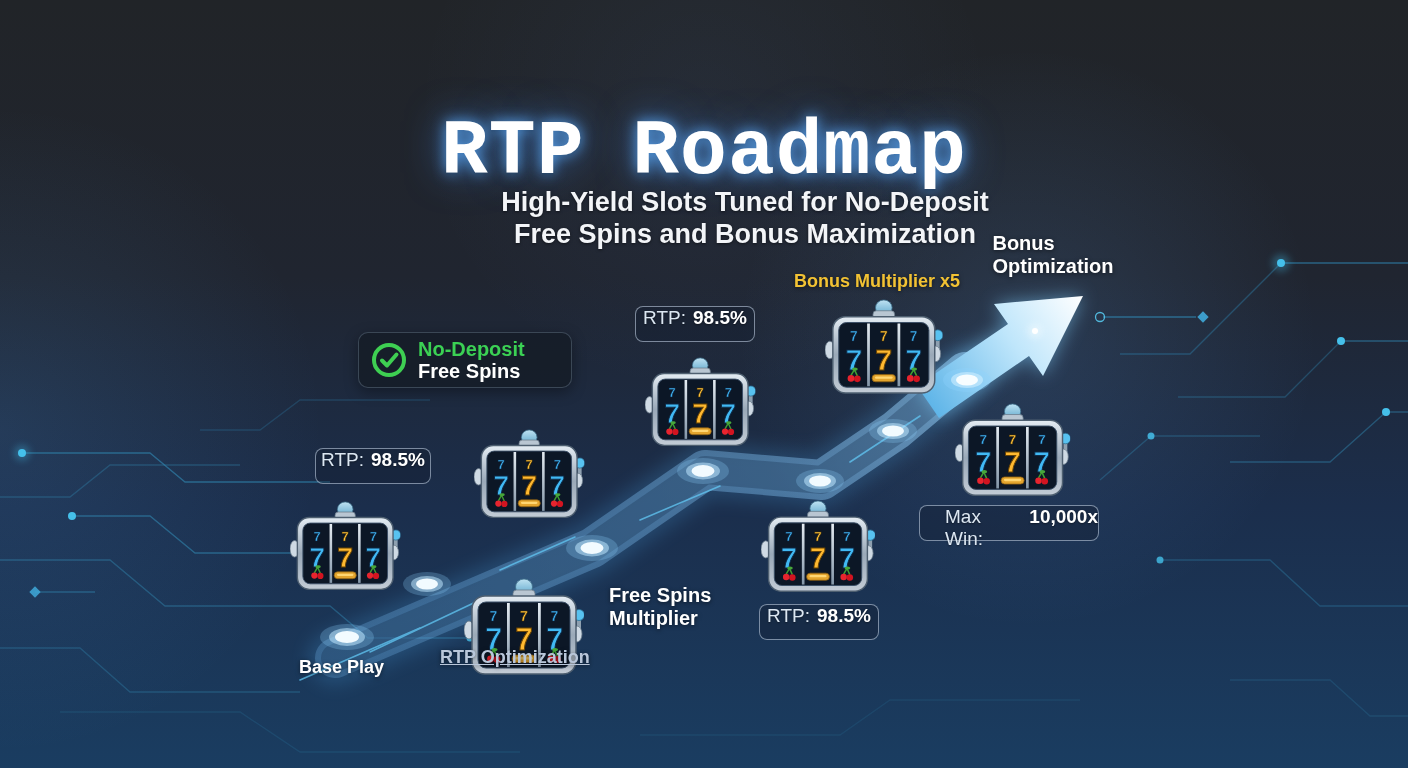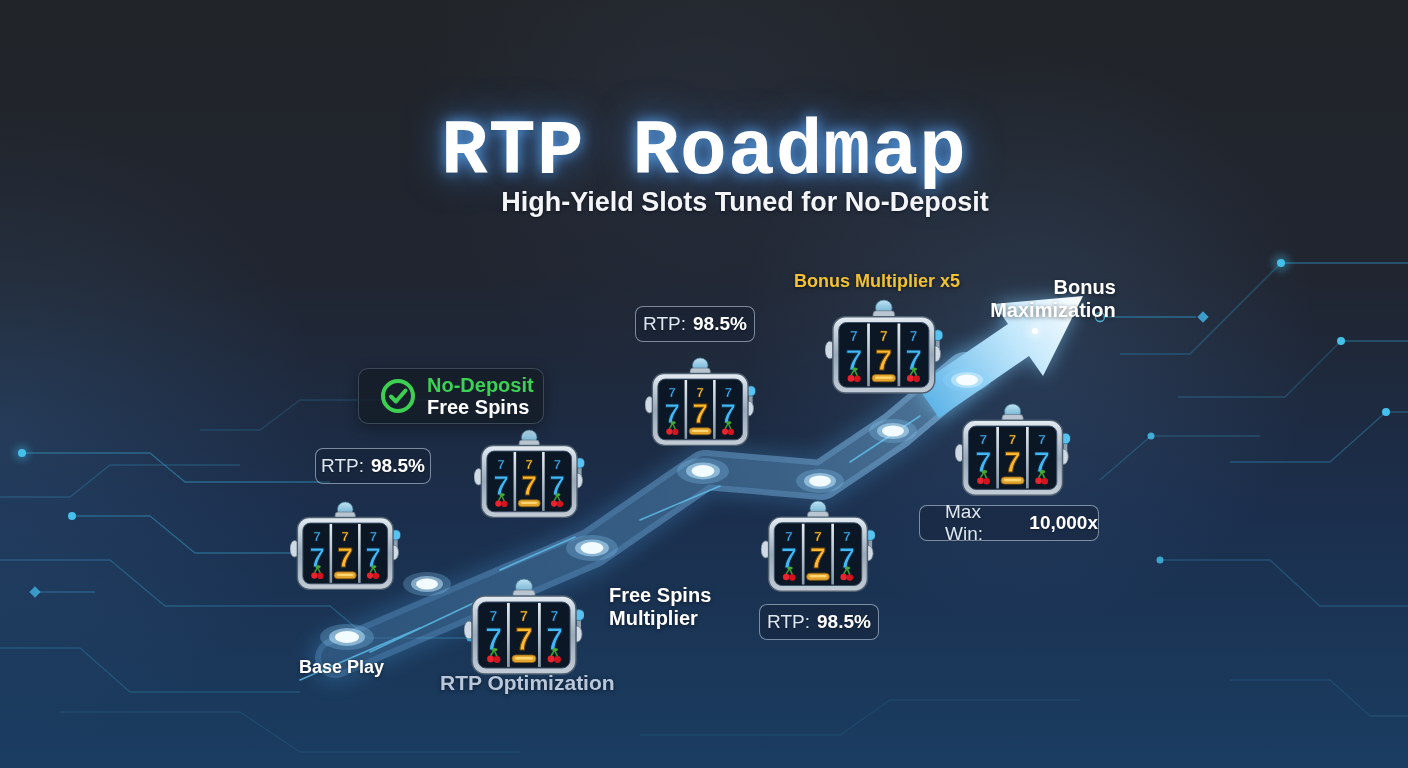--- a/index.html
+++ b/index.html
@@ -20,39 +20,39 @@
     font-family:Liberation Mono, monospace;
   }
   .subtitle{
     position:absolute;top:159px;left:0;width:100%;text-align:center;
     font-size:27px;font-weight:600;color:#f3f5f8;line-height:32px;
     text-shadow:0 1px 3px rgba(0,0,0,.5);
     padding-left:41px;
   }
   .stage-label{position:absolute;color:#fff;font-weight:700;text-shadow:0 1px 4px rgba(0,0,0,.55);}
   .lbl-base-play{left:299px;top:657px;font-size:18px;}
-  .lbl-rtp-opt{left:440px;top:671px;font-size:21px;font-weight:600;color:#b9c7da;}
+  .lbl-rtp-opt{left:440px;top:647px;font-size:18px;font-weight:600;color:#b9c7da;text-decoration:underline;}
   .lbl-free-spins{left:609px;top:584px;font-size:20px;line-height:23px;}
   .lbl-bonus-mult{left:877px;top:271px;transform:translateX(-50%);font-size:18px;color:#f2c233;white-space:nowrap;}
-  .lbl-bonus-max{left:1053px;top:232px;transform:translateX(-50%);font-size:20px;line-height:23px;text-align:right;margin-top:44px;}
+  .lbl-bonus-max{left:1053px;top:232px;transform:translateX(-50%);font-size:20px;line-height:23px;text-align:left;}
   .badge{
-    position:absolute;display:flex;align-items:center;justify-content:center;gap:7px;
+    position:absolute;display:flex;justify-content:center;gap:7px;
     height:36px;border:1.5px solid rgba(205,222,240,.55);border-radius:8px;
     background:rgba(18,30,48,.38);color:#edf3fa;font-size:19px;box-sizing:border-box;
     text-shadow:0 1px 2px rgba(0,0,0,.4);
   }
   .badge .pfx{font-weight:400;color:#dce7f2;}
   .badge .val{font-weight:700;color:#fff;}
   .badge-rtp-left{left:315px;top:448px;width:116px;}
   .badge-rtp-top{left:635px;top:306px;width:120px;}
   .badge-rtp-bottom{left:759px;top:604px;width:120px;}
   .badge-max-win{left:919px;top:505px;width:180px;padding-left:25px;}
   .badge-no-deposit{
-    position:absolute;left:358px;top:368px;width:186px;height:56px;box-sizing:border-box;
-    display:flex;align-items:center;gap:10px;padding-left:20px;
+    position:absolute;left:358px;top:332px;width:214px;height:56px;box-sizing:border-box;
+    display:flex;align-items:center;gap:10px;padding-left:11px;
     background:rgba(20,28,38,.8);border:1px solid rgba(130,150,170,.35);border-radius:10px;
     box-shadow:0 4px 14px rgba(0,0,0,.35);
   }
   .nd-text{display:flex;flex-direction:column;line-height:22px;font-size:20px;font-weight:700;}
   .nd-line1{color:#3bd154;}
   .nd-line2{color:#fff;}
 </style>
 </head>
 <body>
 
@@ -228,32 +228,33 @@
       <use href="#slot-machine" transform="translate(645,357) scale(0.92)" width="120" height="100"></use>
       <use href="#slot-machine" transform="translate(825,299) scale(0.98)" width="120" height="100"></use>
       <use href="#slot-machine" transform="translate(761,500) scale(0.95)" width="120" height="100"></use>
       <use href="#slot-machine" transform="translate(955,403) scale(0.96)" width="120" height="100"></use>
     </g>
   </svg>
 
   <h1 class="title">RTP Roadmap</h1>
   <p class="subtitle">
     <span>High-Yield Slots Tuned for No-Deposit</span><br>
+    <span>Free Spins and Bonus Maximization</span>
   </p>
 
   <div class="stage-label lbl-base-play">Base Play</div>
   <div class="stage-label lbl-rtp-opt">RTP Optimization</div>
   <div class="stage-label lbl-free-spins">
     <span>Free Spins</span><br>
     <span>Multiplier</span>
   </div>
   <div class="stage-label lbl-bonus-mult">Bonus Multiplier x5</div>
   <div class="stage-label lbl-bonus-max">
     <span>Bonus</span><br>
-    <span>Maximization</span>
+    <span>Optimization</span>
   </div>
 
   <div class="badge badge-rtp-left">
     <span class="pfx">RTP:</span>
     <span class="val">98.5%</span>
   </div>
   <div class="badge badge-rtp-top">
     <span class="pfx">RTP:</span>
     <span class="val">98.5%</span>
   </div>

